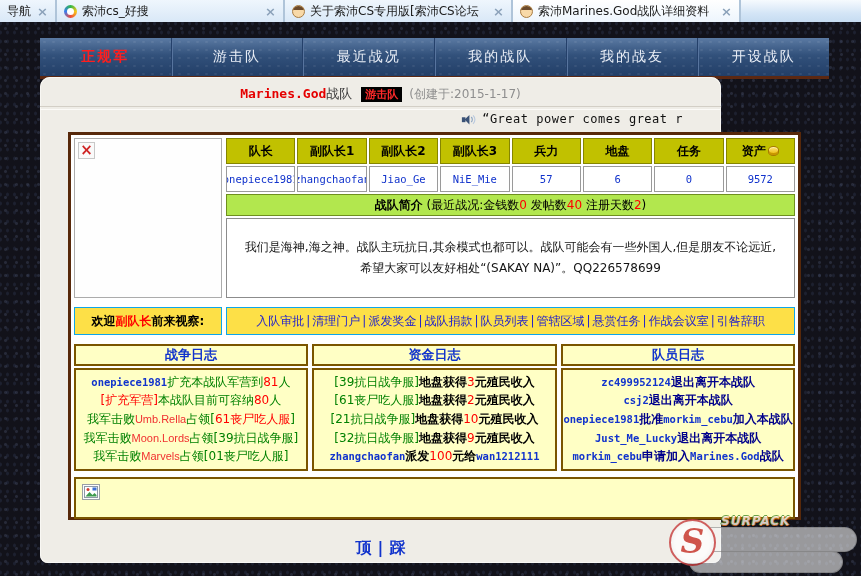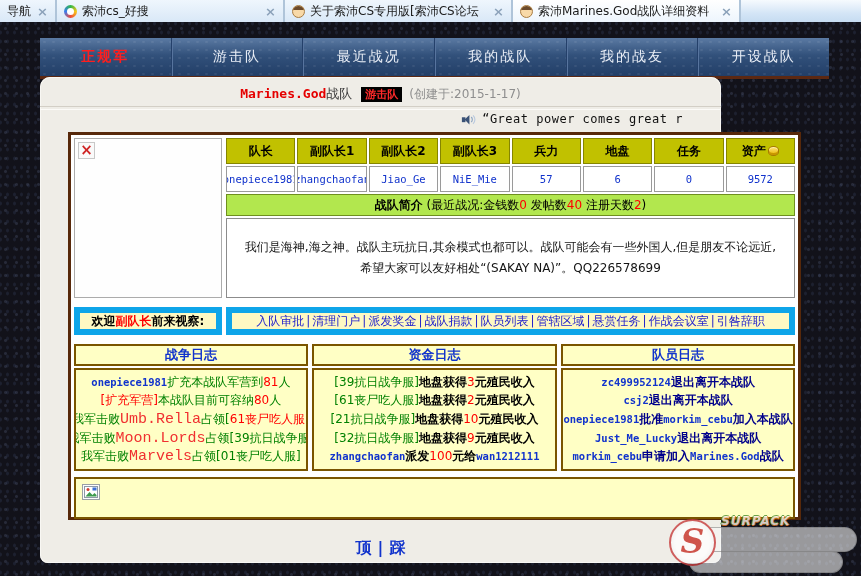--- a/index.html
+++ b/index.html
@@ -78,21 +78,21 @@
       justify-content:center;box-sizing:border-box;overflow:hidden;white-space:nowrap;}
   .introbar{height:22px;margin:2px 0;background:#B2E74E;border:1px solid #6F8F1F;box-sizing:border-box;
             display:flex;align-items:center;justify-content:center;font-size:12px;white-space:pre;}
   .introtitle{font-weight:bold;color:#000;}
   .c-red2{color:#F00;}
   .descbox{flex:1;border:1px solid #8C8C8C;background:#FFF;display:flex;align-items:center;
            justify-content:center;text-align:center;font-size:12px;color:#141414;
            padding:4px 12px;line-height:21px;}
 
   .pinkrow{display:flex;gap:4px;height:28px;margin-top:9px;}
-  .pinkcell{background:#fef9c3;border:6px solid #0ea5e9;box-sizing:border-box;display:flex;
+  .pinkcell{background:#fde047;border:1px solid #0ea5e9;box-sizing:border-box;display:flex;
             align-items:center;justify-content:center;font-size:12px;}
   .pinkleft{width:148px;flex:none;font-weight:bold;color:#000;white-space:nowrap;}
   .roleRed{color:#F00;}
   .pinkright{flex:1;color:#2222CC;white-space:nowrap;overflow:hidden;}
   .ilink{color:#2222CC;text-decoration:none;cursor:pointer;}
   .isep{color:#2222CC;margin:0 2px;}
 
   .logsrow{display:flex;gap:4px;margin-top:9px;}
   .logcol{flex:1;display:flex;flex-direction:column;min-width:0;}
   .logcol.mid{flex:1.05;}
@@ -101,21 +101,21 @@
            align-items:center;justify-content:center;}
   .logbody{height:103px;background:#FFFFC5;border:2px solid #7A5500;box-sizing:border-box;
            display:flex;flex-direction:column;justify-content:space-evenly;align-items:center;
            padding:2px 0;overflow:hidden;}
   .logline{white-space:nowrap;font-size:12px;}
   .c-green{color:#008000;}
   .c-red{color:#F00;}
   .c-black{color:#000;font-weight:bold;}
   .c-navy{color:#00008B;font-weight:bold;}
   .c-user{color:#1133CC;font-family:"DejaVu Sans Mono","Liberation Mono",monospace;font-size:10.5px;font-weight:bold;}
-  .c-name{color:#F03030;font-family:Liberation Mono, monospace;font-size:15px;}
+  .c-name{color:#F03030;font-family:Liberation Sans, sans-serif;font-size:11px;}
 
   .bottomyellow{margin-top:6px;height:42px;background:#FFFFC5;border:2px solid #7A5500;
                 box-sizing:border-box;position:relative;}
   .imgicon{position:absolute;top:5px;left:6px;width:18px;height:16px;background:#FDFDFD;
            border:1px solid #9AA0A6;box-sizing:border-box;display:flex;align-items:center;justify-content:center;}
 
   .votes{text-align:center;margin-top:18px;font-size:16px;font-weight:bold;color:#1133CC;}
   .votes a{color:#1133CC;text-decoration:none;cursor:pointer;margin:0 6px;}
 
   

